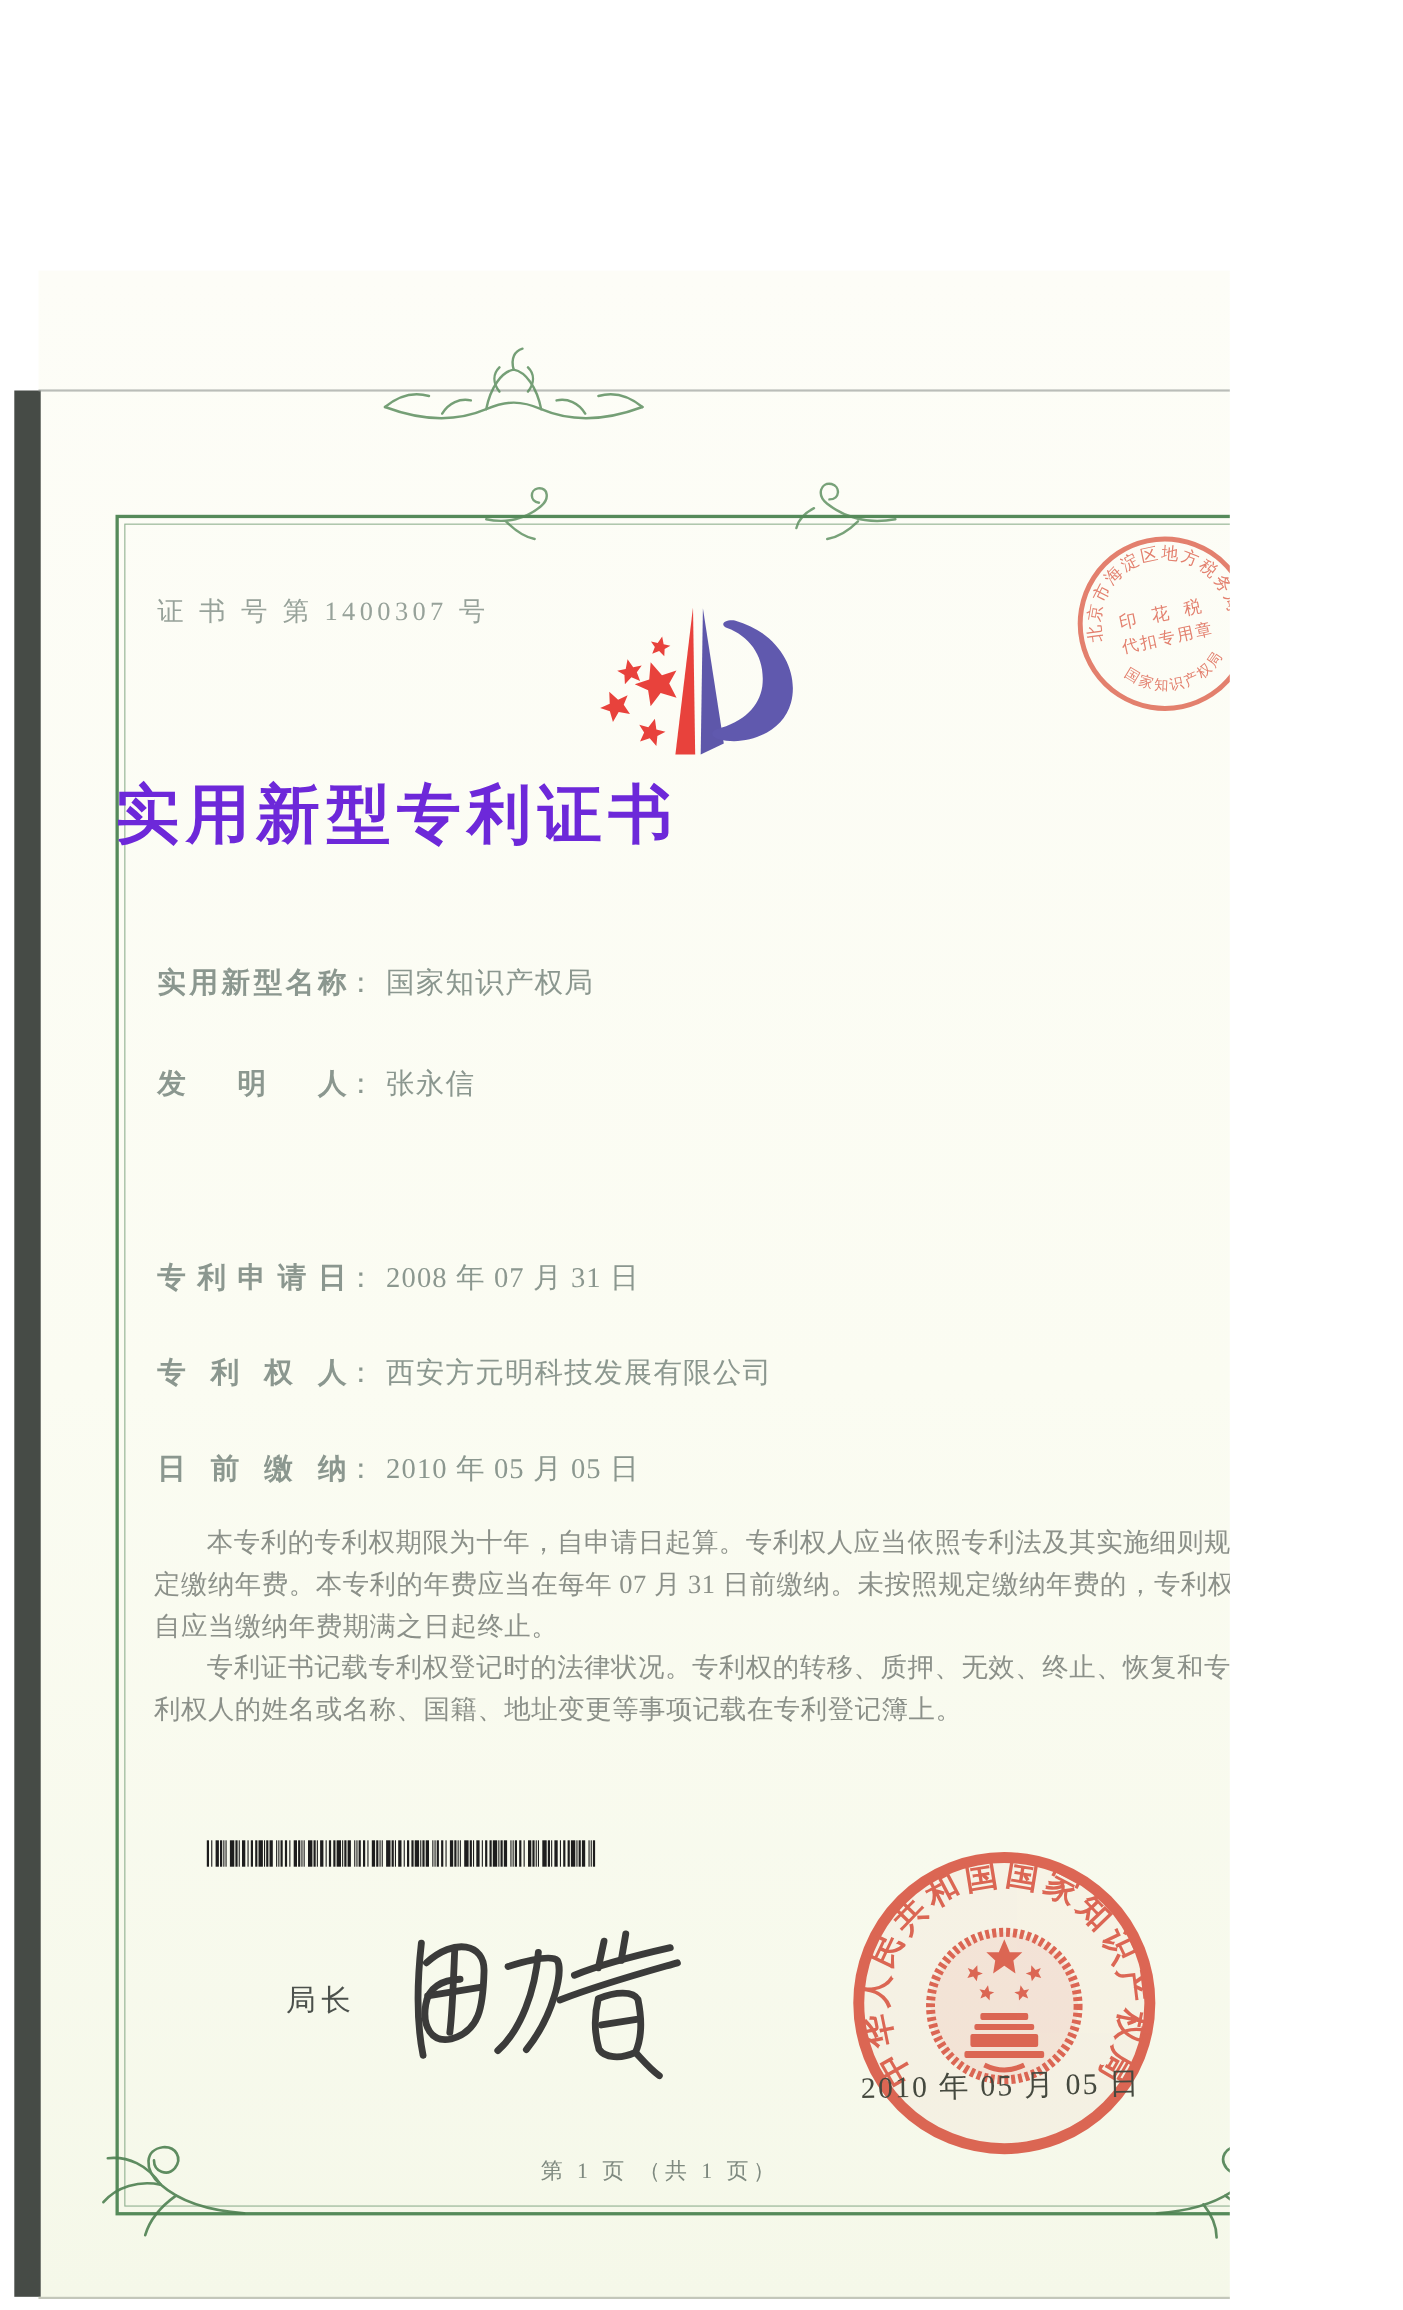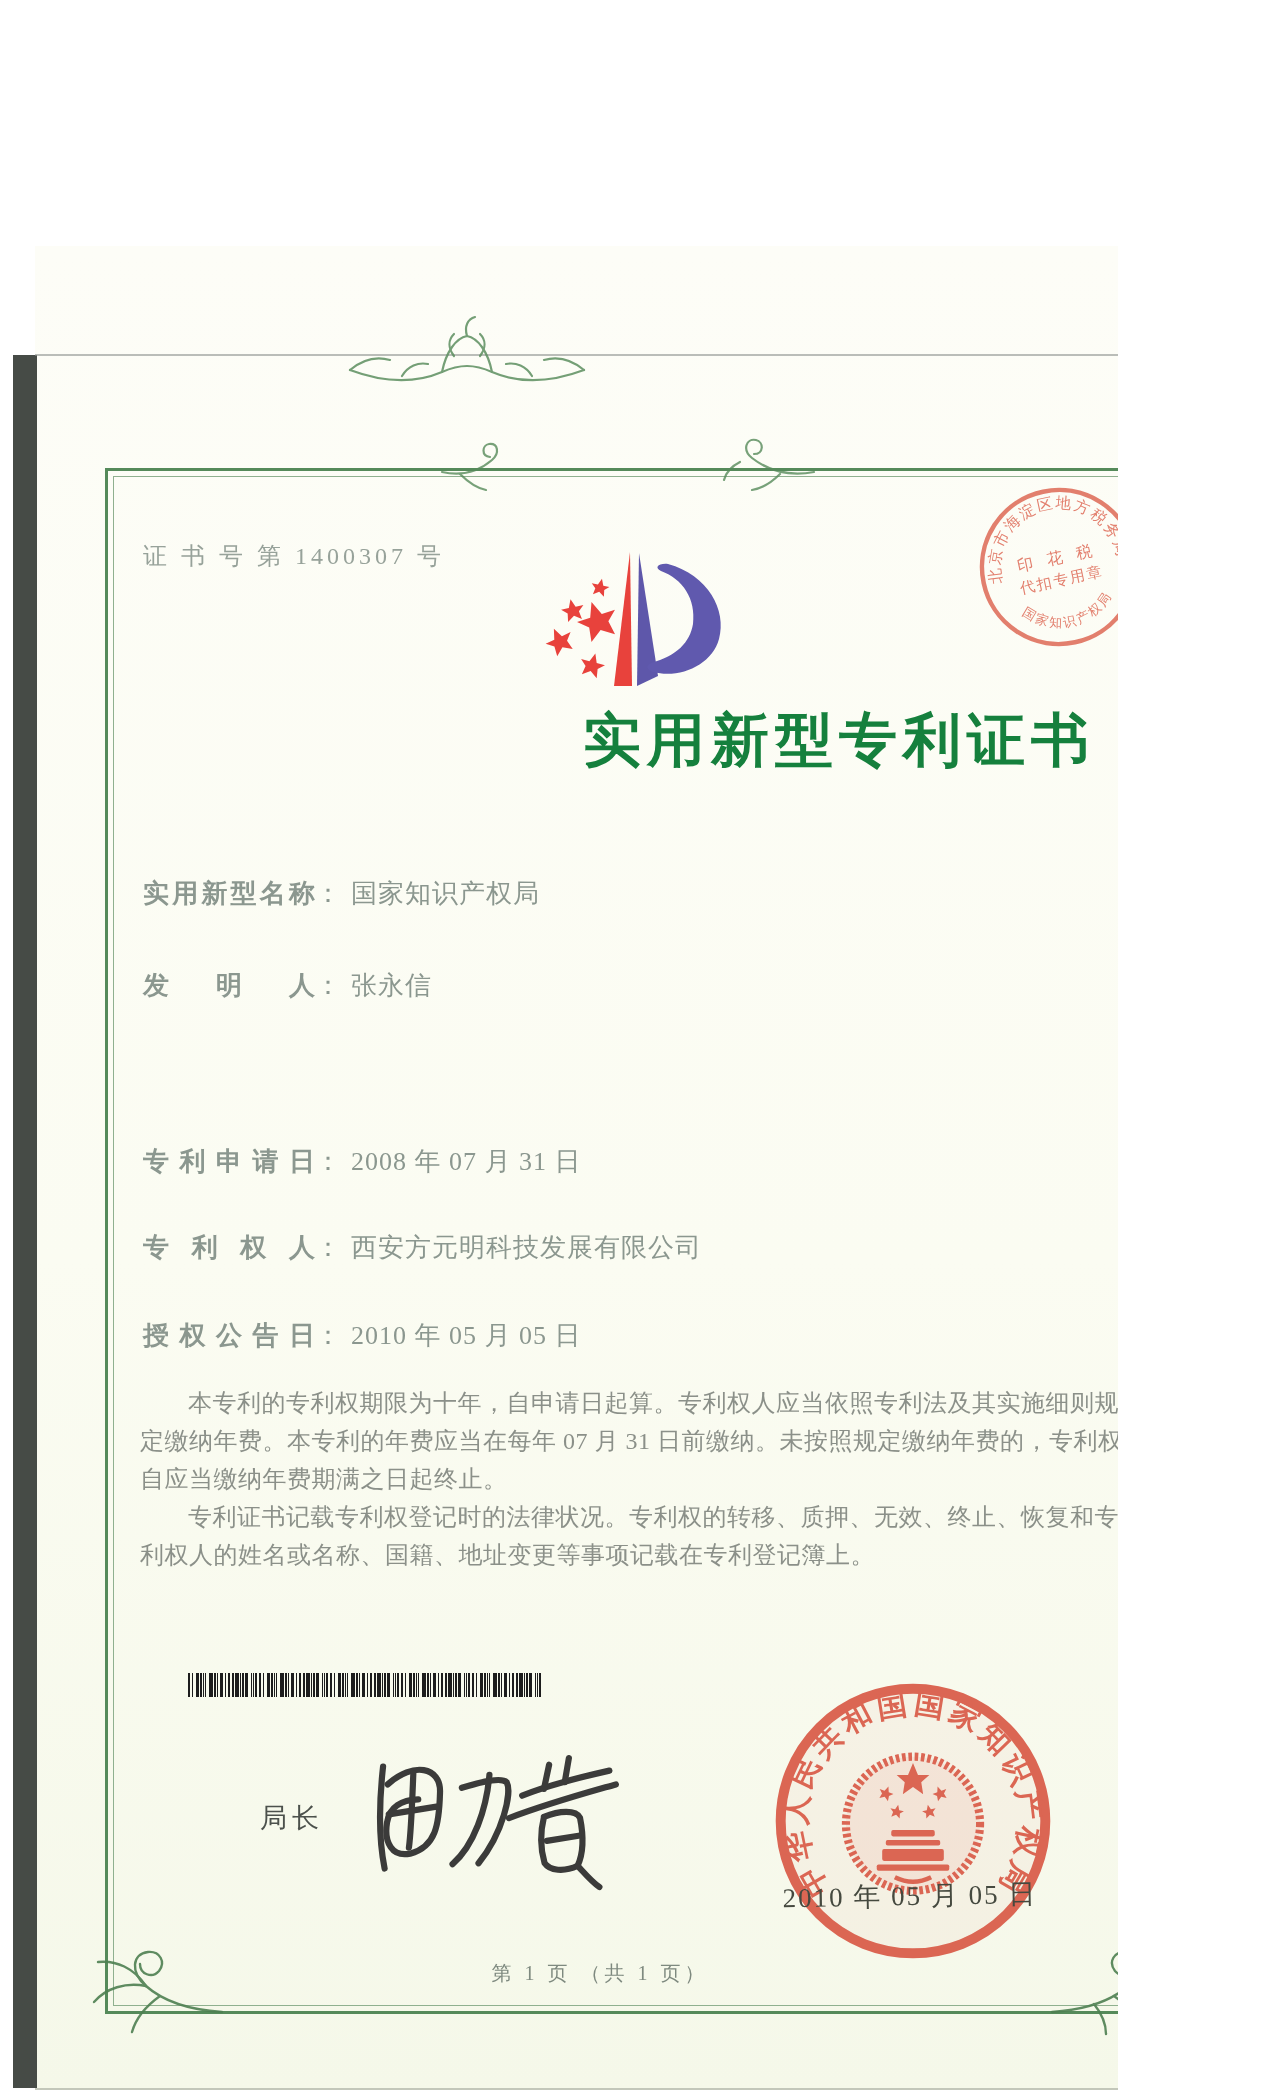--- a/index.html
+++ b/index.html
@@ -15,22 +15,22 @@
   
   .frame{position:absolute;left:105px;top:468px;width:1058px;height:1546px;
          border:3px solid #558a5a;box-sizing:border-box;}
   .frame-inner{position:absolute;left:5px;top:5px;right:5px;bottom:5px;border:1px solid #8fb08f;}
   .orn{position:absolute;}
   
   .cert-no{position:absolute;left:143px;top:540px;font-size:24px;letter-spacing:4px;color:#97a29a;}
   
   .logo{position:absolute;left:530px;top:538px;width:220px;height:162px;}
   
-  .title{position:absolute;left:105px;top:702px;width:990px;text-align:right;
-         font-size:58px;font-weight:bold;letter-spacing:6px;color:#15803d;}
+  .title{position:absolute;left:105px;top:702px;width:990px;text-align:left;
+         font-size:58px;font-weight:bold;letter-spacing:6px;color:#6d28d9;}
   
   .frow{position:absolute;left:143px;font-size:26px;color:#8b978f;white-space:nowrap;}
   .flabel{display:inline-block;width:172px;text-align:justify;text-align-last:justify;font-weight:bold;}
   .fcolon{display:inline-block;margin-right:10px;}
   .fvalue{letter-spacing:1px;}
   
   .body-text{position:absolute;left:140px;top:1384px;width:992px;font-size:24px;
              line-height:38px;color:#8b9089;letter-spacing:.5px;}
   .body-text p{margin:0;text-indent:2em;}
   
@@ -136,21 +136,21 @@
   <div class="frow" style="top:968px">
     <span class="flabel">发明人</span><span class="fcolon">：</span><span class="fvalue">张永信</span>
   </div>
   <div class="frow" style="top:1144px">
     <span class="flabel">专利申请日</span><span class="fcolon">：</span><span class="fvalue">2008 年 07 月 31 日</span>
   </div>
   <div class="frow" style="top:1230px">
     <span class="flabel">专利权人</span><span class="fcolon">：</span><span class="fvalue">西安方元明科技发展有限公司</span>
   </div>
   <div class="frow" style="top:1318px">
-    <span class="flabel">授权公告日</span><span class="fcolon">：</span><span class="fvalue">2010 年 05 月 05 日</span>
+    <span class="flabel">日前缴纳</span><span class="fcolon">：</span><span class="fvalue">2010 年 05 月 05 日</span>
   </div>
 
   <div class="body-text">
     <p>本专利的专利权期限为十年，自申请日起算。专利权人应当依照专利法及其实施细则规定缴纳年费。本专利的年费应当在每年 07 月 31 日前缴纳。未按照规定缴纳年费的，专利权自应当缴纳年费期满之日起终止。</p>
     <p>专利证书记载专利权登记时的法律状况。专利权的转移、质押、无效、终止、恢复和专利权人的姓名或名称、国籍、地址变更等事项记载在专利登记簿上。</p>
   </div>
 
   <div class="barcode">
       <span style="left:0px;width:2px"></span>
       <span style="left:4px;width:1px"></span>

